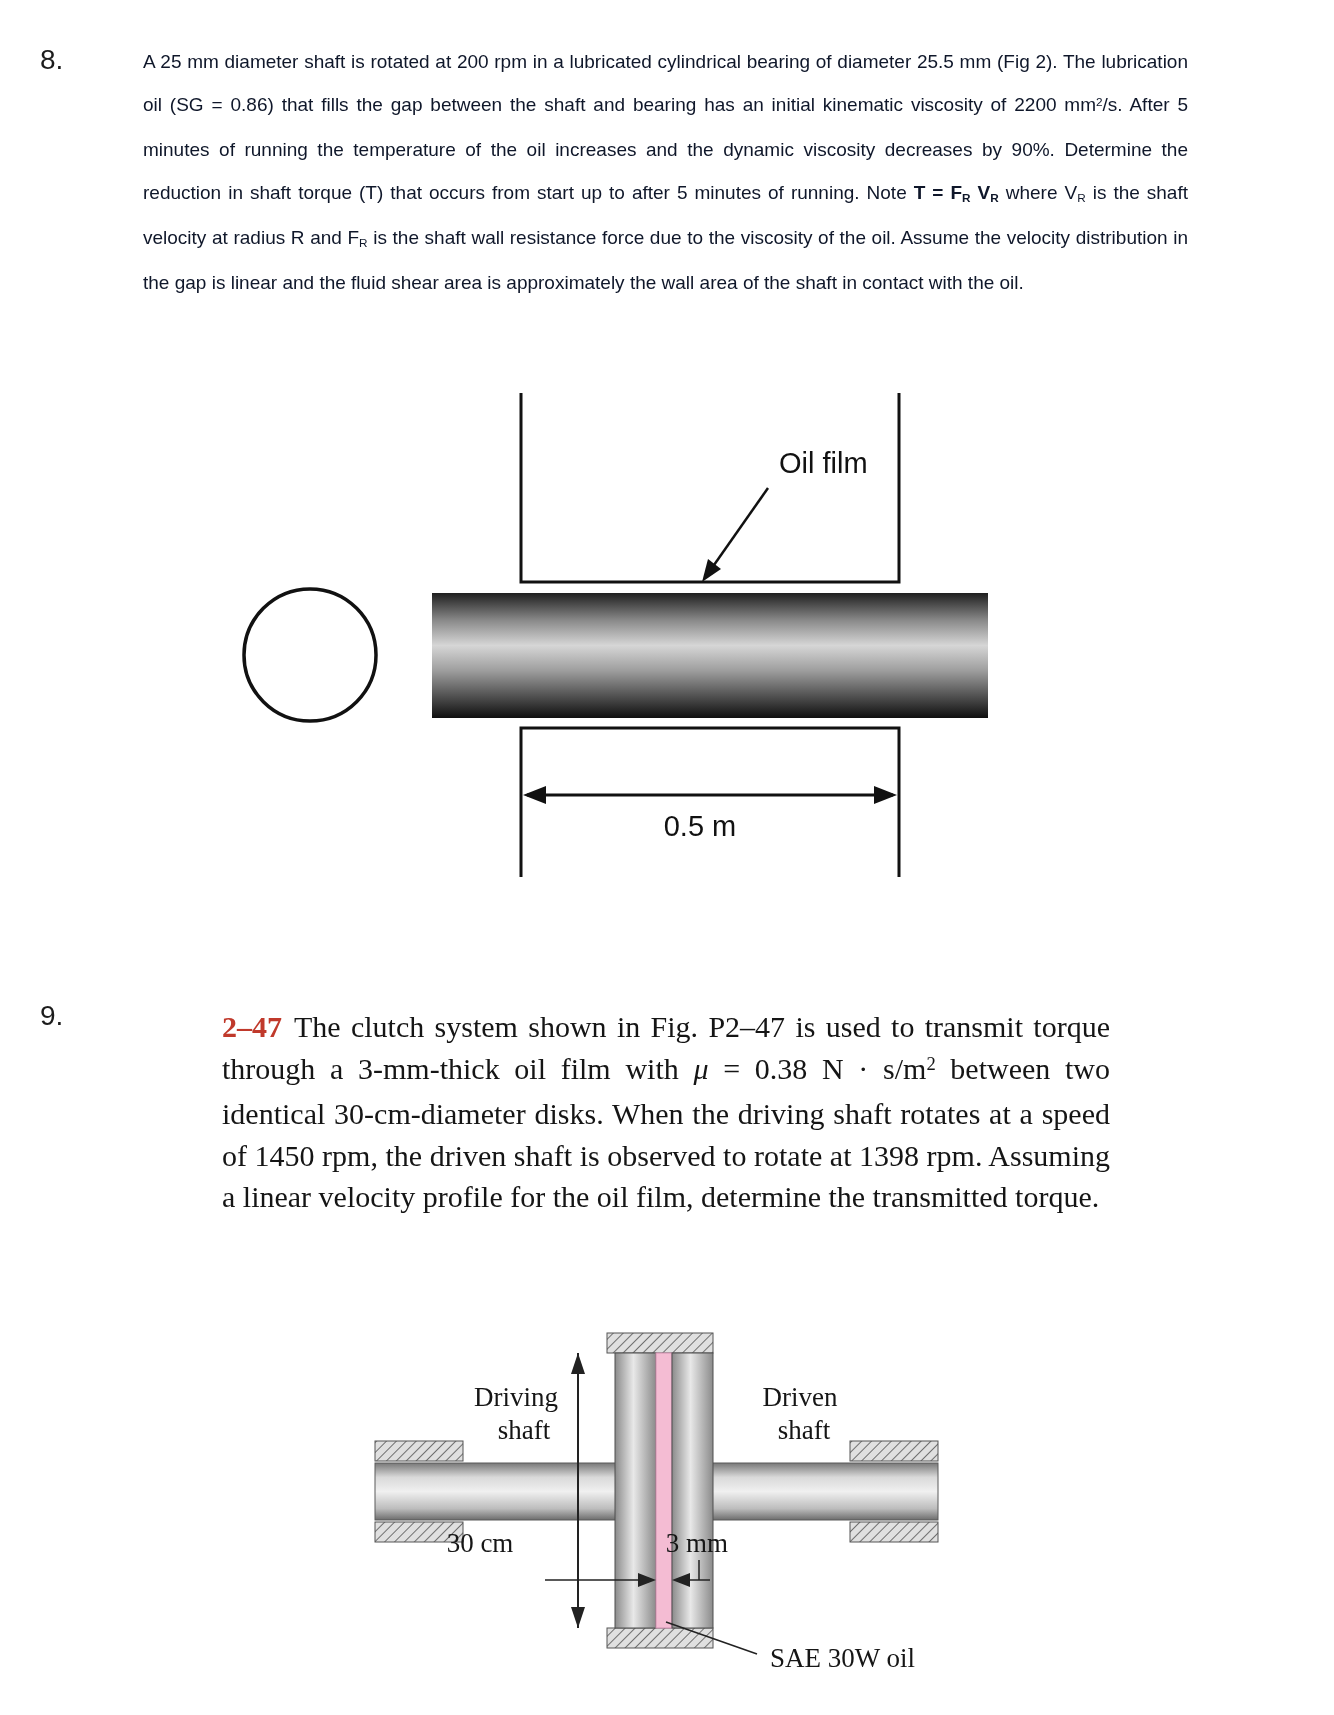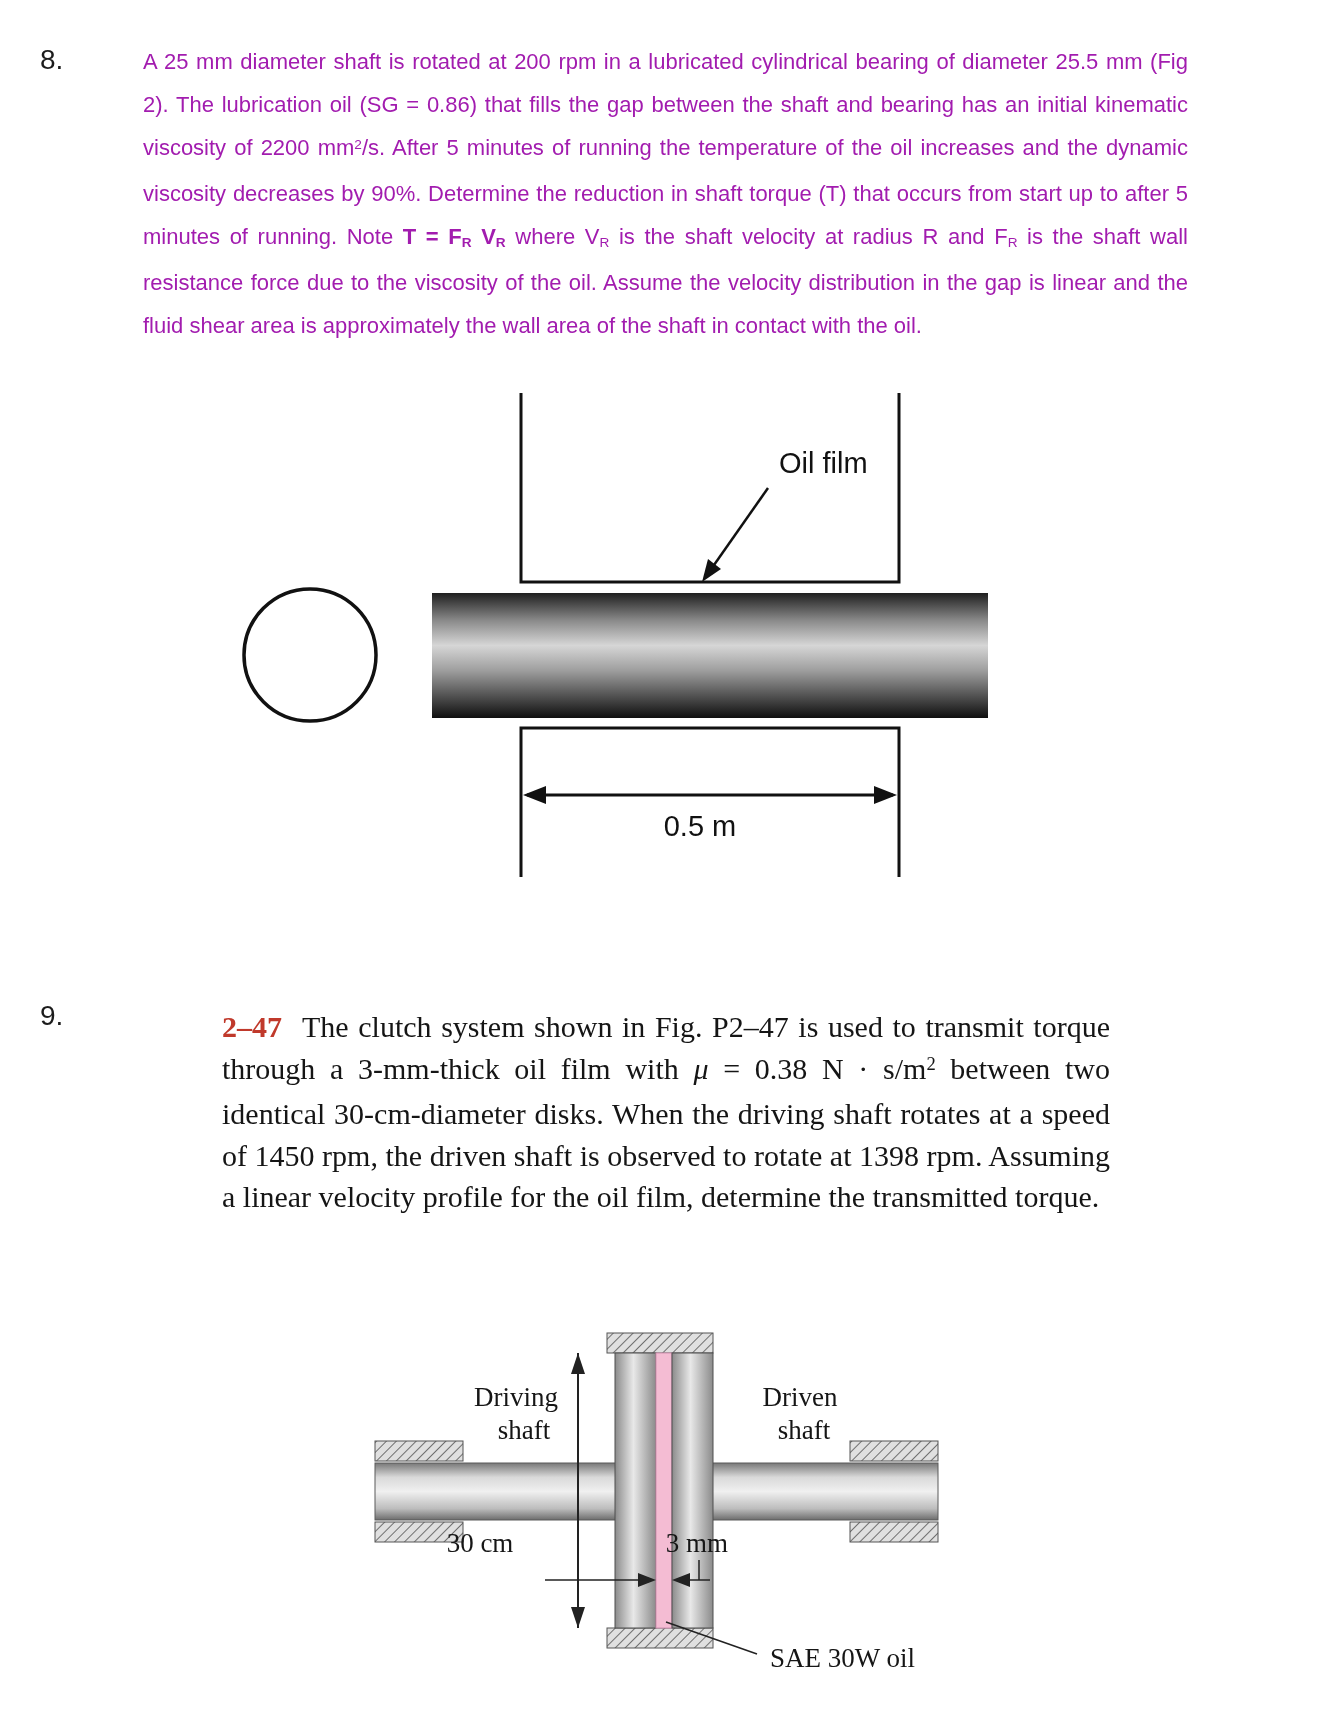--- a/index.html
+++ b/index.html
@@ -6,35 +6,35 @@
   html,body { background:#ffffff; }
   .page {
     position:relative; width:1334px; height:1715px; background:#ffffff;
     font-family:"Liberation Sans", sans-serif; color:#1c1c1c; overflow:hidden;
   }
   .problem-num { position:absolute; font-size:28px; color:#1c1c1c; }
   .p8-num { left:40px; top:44px; }
   .p9-num { left:40px; top:1000px; }
   .p8-text {
     position:absolute; left:143px; top:40px; width:1045px;
-    font-size:22px; line-height:43px; text-align:justify; color:#a21caf;
+    font-size:19px; line-height:43px; text-align:justify; color:#0f172a;
   }
   .p9-text {
     position:absolute; left:222px; top:1006px; width:888px;
     font-family:"Liberation Serif", serif; font-size:30px; line-height:41.5px;
     text-align:justify; color:#151515;
   }
   
   .sg-normal {}
   .sg-b { font-weight:700; }
   .sg-i { font-style:italic; }
   .sg-sup { font-size:0.62em; position:relative; top:-0.45em; }
   .sg-sub { font-size:0.62em; position:relative; top:0.25em; }
   .sg-bsub { font-weight:700; font-size:0.62em; position:relative; top:0.25em; }
-  .sg-ref { font-weight:700; margin-right:20px; }
+  .sg-ref { font-weight:700; margin-right:12px; }
   .fig { position:absolute; left:0; }
   #fig1 { top:378px; }
   #fig2 { top:1322px; }
   #fig1 text { font-family:"Liberation Sans", sans-serif; font-size:29px; fill:#111111; }
   #fig2 text { font-family:"Liberation Serif", serif; font-size:27px; fill:#161616; }
 </style>
 </head>
 <body>
 
 <div class="page">

